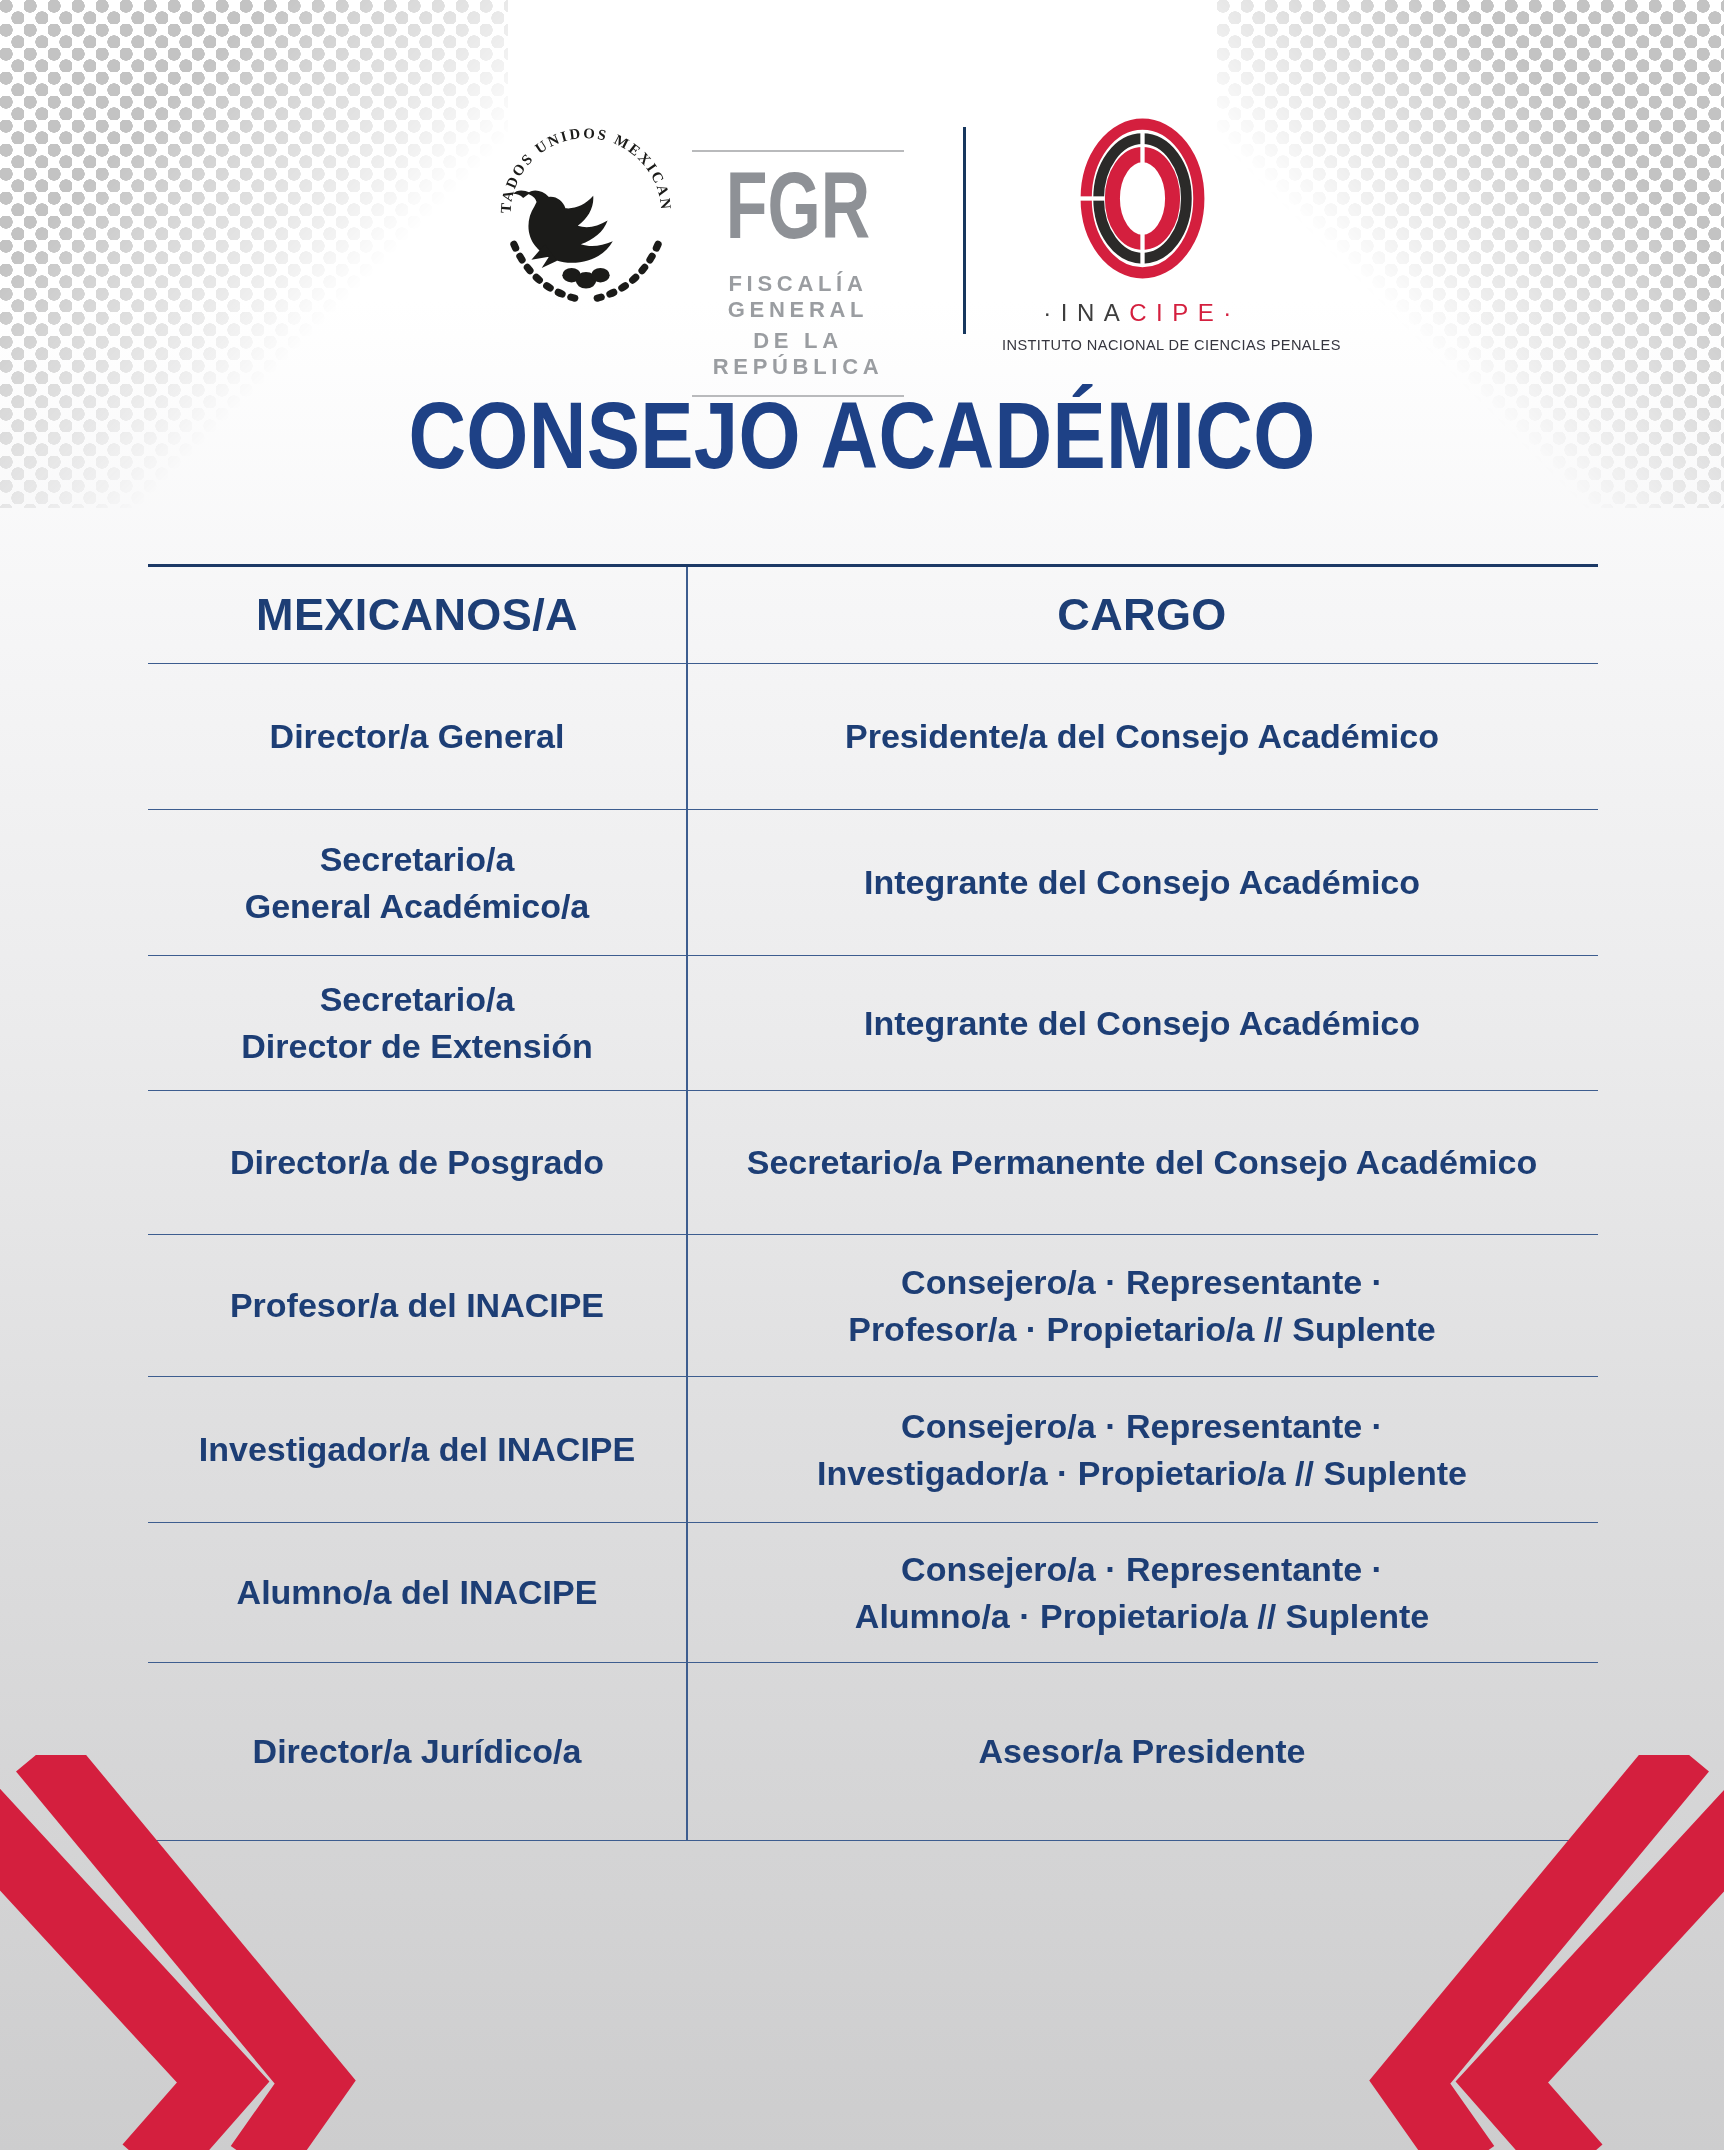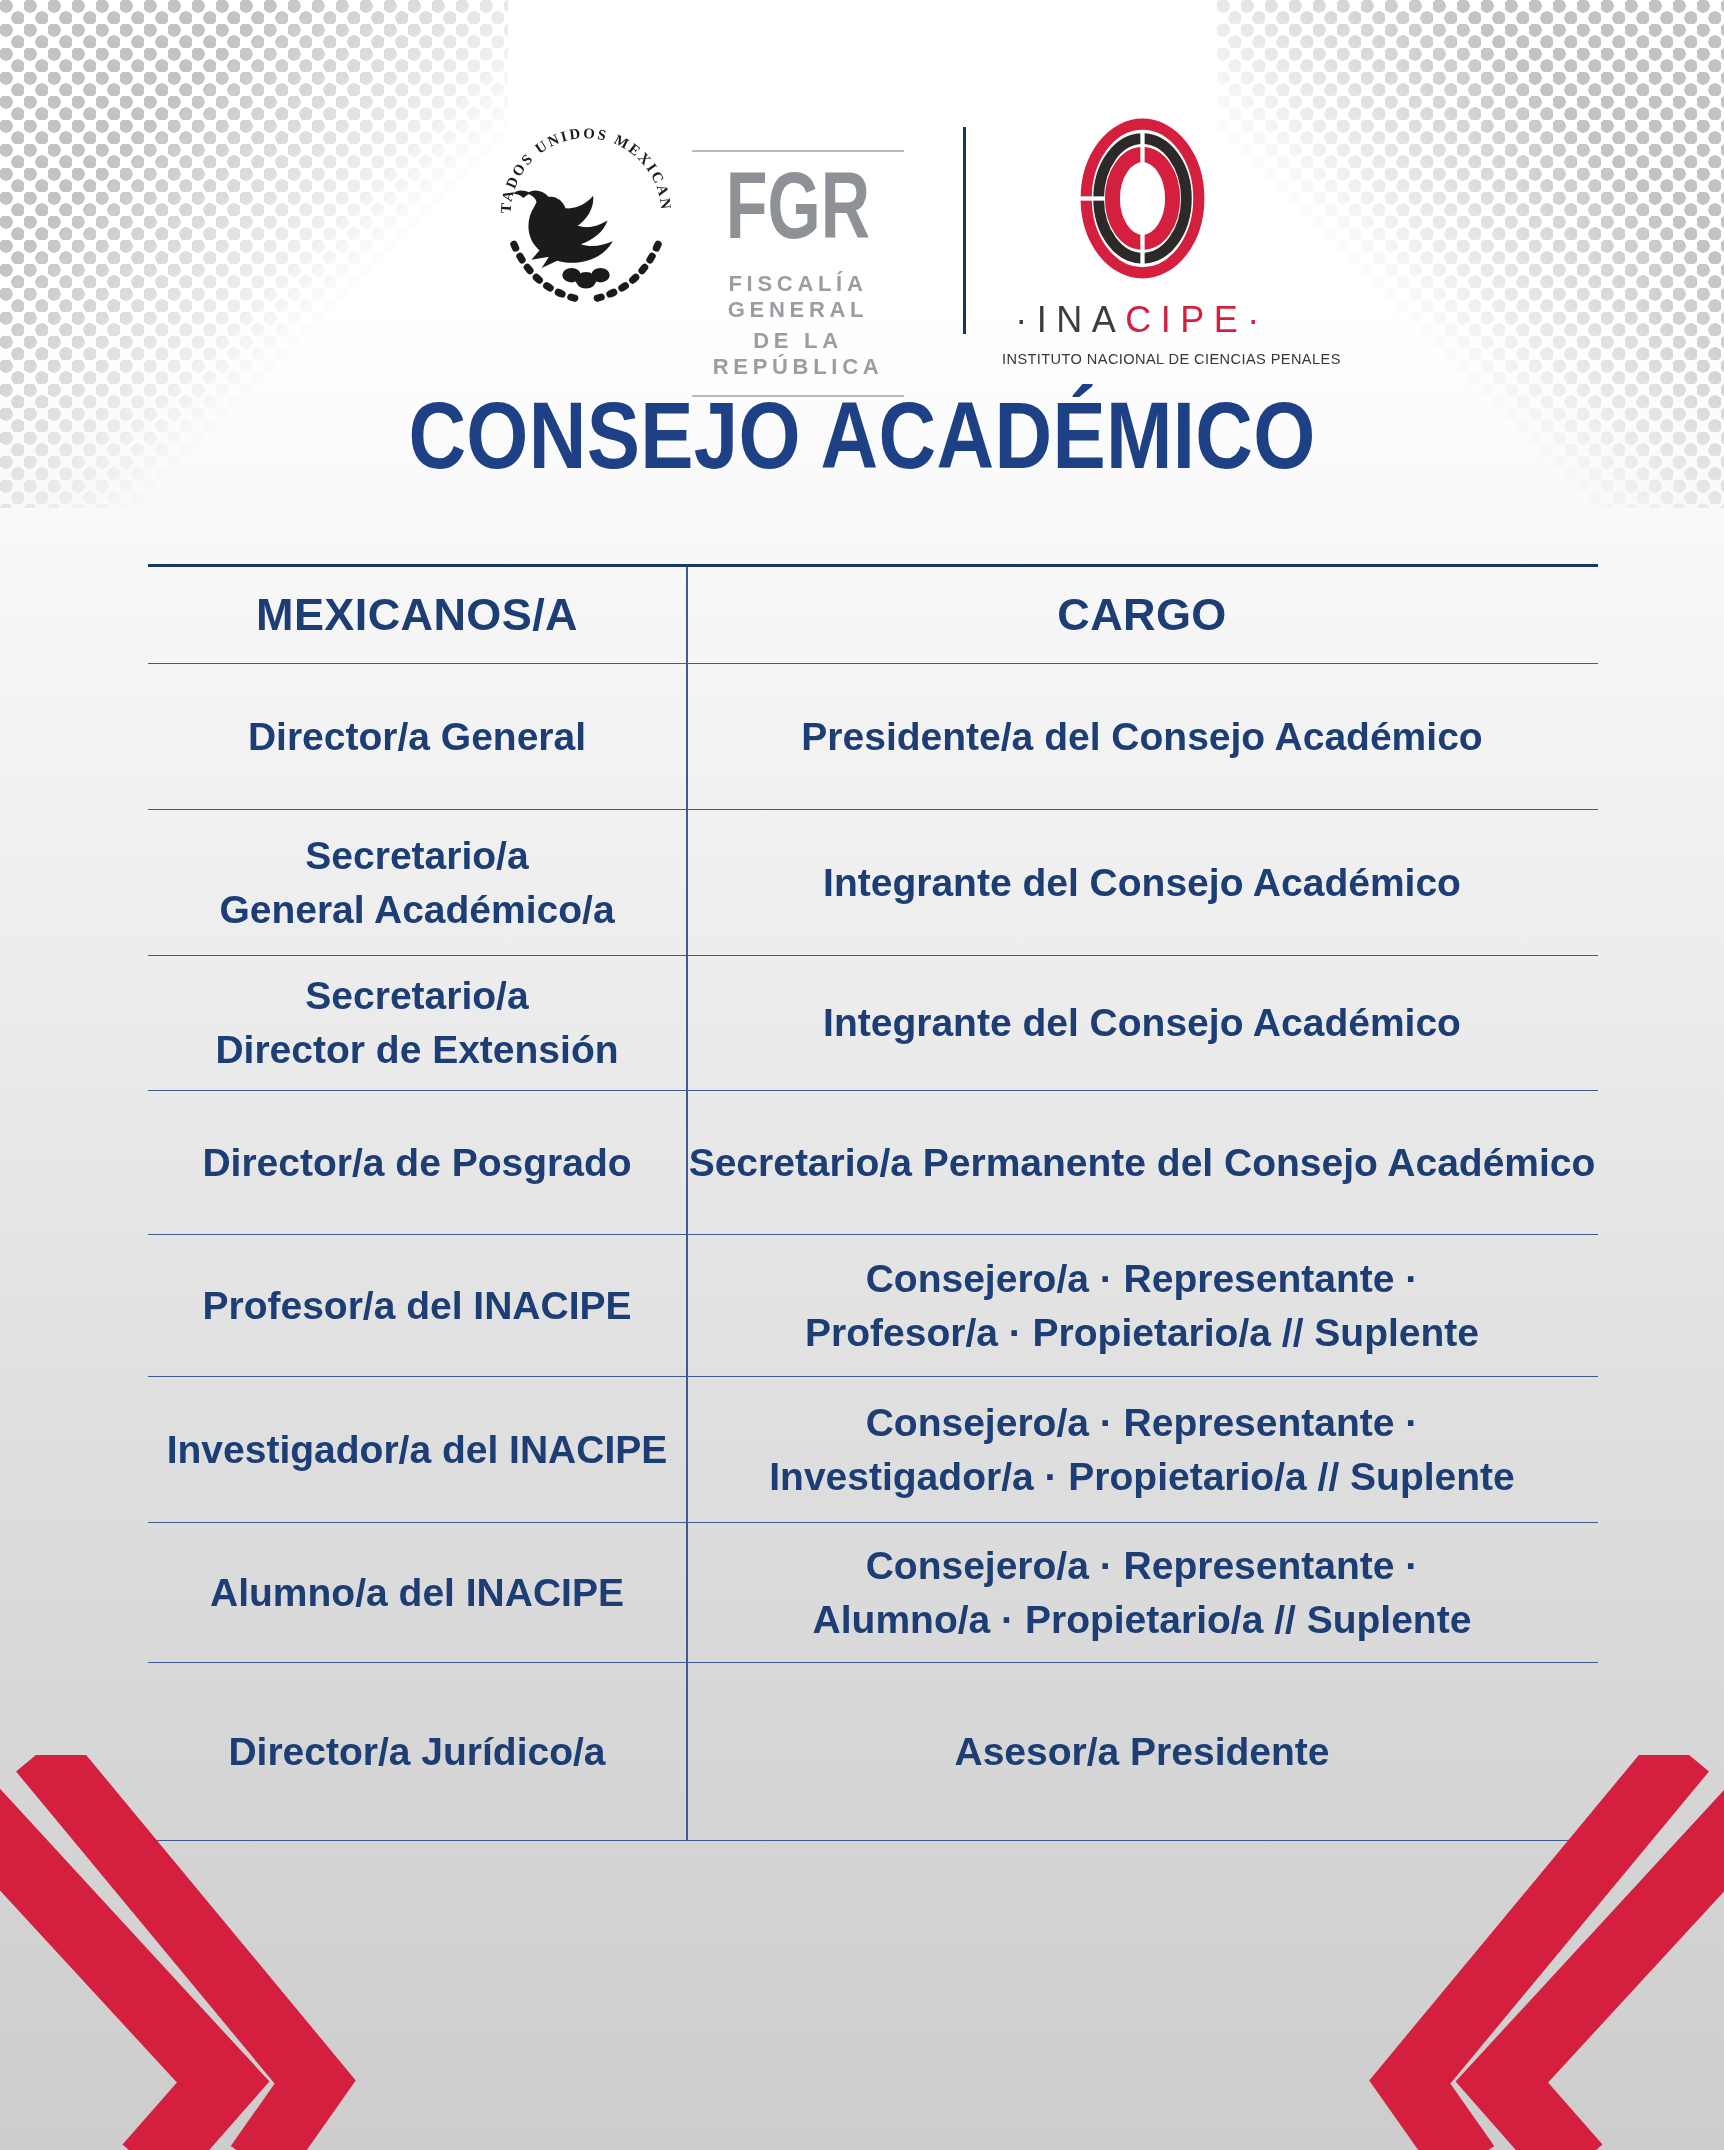--- a/index.html
+++ b/index.html
@@ -47,21 +47,21 @@
   }
   .fgr-line { font-weight: bold; color: #9a9da1; letter-spacing: 4.7px; font-size: 22px; }
   .fgr-line.first { margin-top: 18px; }
   .fgr-line.second { margin-top: 5.2px; }
   .fgr-rule.bottom { margin-top: 14.6px; }
 
   .logo-divider { position: absolute; left: 963px; top: 127px; width: 3px; height: 207px; background: #17375e; }
 
   .inacipe-block { position: absolute; left: 1002px; top: 115px; width: 280px; text-align: center; }
   .inacipe-rings { display: block; margin: 0 auto; width: 129px; height: 167px; }
-  .inacipe-wordmark { margin-top: 17px; font-size: 36px; font-weight: 400; letter-spacing: 9.5px; color: #3d3d3d; white-space: nowrap; }
+  .inacipe-wordmark { margin-top: 17px; font-size: 24px; font-weight: 400; letter-spacing: 9.5px; color: #3d3d3d; white-space: nowrap; }
   .inacipe-wordmark .red { color: #d41f3e; }
   .inacipe-wordmark .dot-dark { color: #3d3d3d; }
   .inacipe-wordmark .dot-red { color: #d41f3e; }
   .inacipe-tagline { margin-top: 9.5px; font-size: 14.6px; font-weight: 400; letter-spacing: 0.4px; color: #36363f; white-space: nowrap; }
 
   
   .title-wrap { position: absolute; left: 0; right: 0; top: 386px; text-align: center; }
   .title {
     display: inline-block;
     font-size: 95px; line-height: 1.05; font-weight: bold;
@@ -81,21 +81,21 @@
   #tbody .trow:nth-child(2) { height: 145px; }
   #tbody .trow:nth-child(3) { height: 134px; }
   #tbody .trow:nth-child(4) { height: 143px; }
   #tbody .trow:nth-child(5) { height: 141px; }
   #tbody .trow:nth-child(6) { height: 145px; }
   #tbody .trow:nth-child(7) { height: 139px; }
   #tbody .trow:nth-child(8) { height: 177px; }
   .cell {
     display: flex; align-items: center; justify-content: center;
     text-align: center; color: #1d3e75; font-weight: bold;
-    font-size: 39px; line-height: 1.38;
+    font-size: 34px; line-height: 1.38;
   }
   .cell.left  { width: 538px; }
   .cell.right { flex: 1; }
   .cell.th { font-size: 45px; letter-spacing: 0.4px; }
   .col-divider { position: absolute; left: 538px; top: 0; bottom: 0; width: 1.7px; background: #3d5d8f; }
 
   
   .chevrons { position: absolute; bottom: 0; width: 387px; height: 396px; }
   .chevrons.left { left: 0; }
   .chevrons.right { right: 0; transform: scaleX(-1); }

